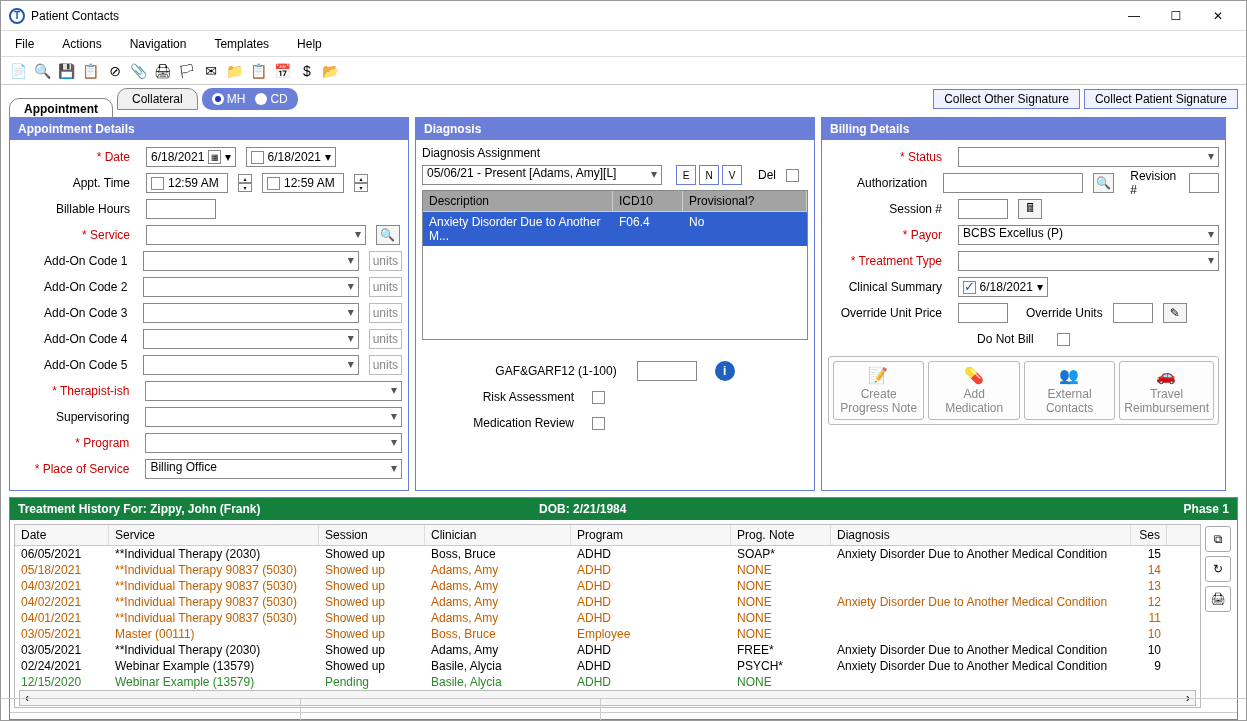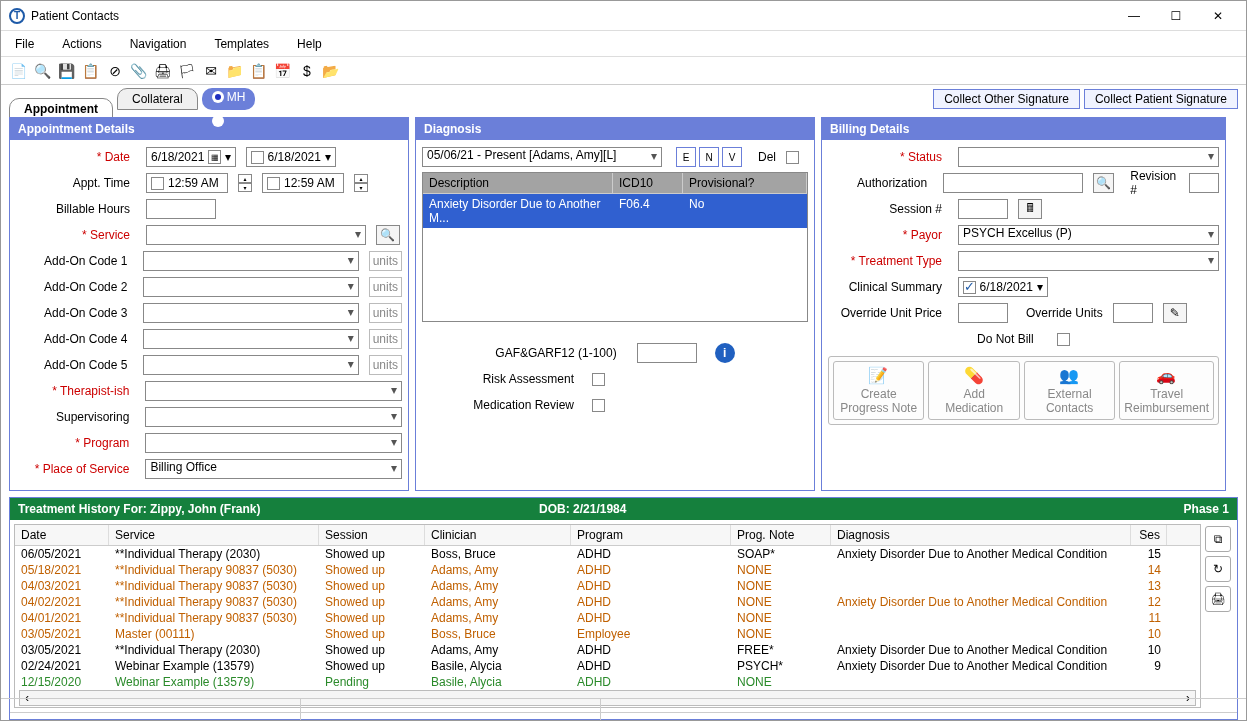--- a/index.html
+++ b/index.html
@@ -13,21 +13,21 @@
 
 .menubar { height: 26px; display:flex; align-items:center; padding: 0 10px; gap: 20px; border-bottom:1px solid #ddd; }
 .menubar span { cursor:pointer; padding:2px 4px; }
 
 .toolbar { height: 28px; display:flex; align-items:center; padding: 0 8px; gap: 4px; border-bottom:1px solid #ccc; }
 .toolbar .ico { width:20px; height:20px; display:flex; align-items:center; justify-content:center; font-size:14px; cursor:pointer; }
 
 .tabrow { height: 28px; display:flex; align-items:center; padding: 0 8px; gap:4px; }
 .tab { padding:2px 14px; border:1px solid #888; border-radius:10px 10px 0 0; background:#f0f0f0; cursor:pointer; height:22px; display:flex;align-items:center;}
 .tab.active { background:#fff; font-weight:bold;margin-top:20px; }
-.radiogroup { background:#6b7fd9; border-radius:10px; padding:2px 10px; display:flex; align-items:center; gap:10px; color:#fff; height:22px;flex-direction:column;}
+.radiogroup { background:#6b7fd9; border-radius:10px; padding:2px 10px; display:flex; align-items:center; gap:10px; color:#fff; height:22px;}
 .radiogroup label { display:flex; align-items:center; gap:3px; cursor:pointer;}
 .radiodot { width:12px; height:12px; border-radius:50%; background:#fff; display:inline-block; position:relative;}
 .radiodot.checked::after { content:""; position:absolute; inset:3px; border-radius:50%; background:#2030c0;}
 .sigbtns { margin-left:auto; display:flex; gap:4px; }
 .sigbtn { border:1px solid #6b7fd9; background:#f0f3ff; padding:2px 10px; cursor:pointer; }
 
 .content3 { display:flex; gap:6px; padding:4px 8px 0 8px; }
 .panel { border:1px solid #6b7fd9; flex-shrink:0; }
 .panel-hdr { background:#6b7fd9; color:#ffffff; font-weight:bold; padding:4px 8px; }
 .panel-body { padding:6px; }
@@ -232,20 +232,21 @@
       <div class="frow">
           <div class="flabel req">* Place of Service</div>
           <div class="sel" style="width:258px">Billing Office</div>
         </div>
     </div>
   </div>
 
   <div class="panel pDiag">
     <div class="panel-hdr">Diagnosis</div>
     <div class="panel-body">
+      <div class="diag-top">Diagnosis Assignment</div>
       <div class="frow">
         <div class="sel diag-sel">05/06/21 - Present [Adams, Amy][L]</div>
         <div class="diag-btns">
           <div class="diag-btn">E</div>
           <div class="diag-btn">N</div>
           <div class="diag-btn">V</div>
         </div>
         <span style="margin-left:6px">Del</span>
         <span class="chk"></span>
       </div>
@@ -291,21 +292,21 @@
         <span style="margin-left:6px">Revision #</span>
         <input class="inp" style="width: 30px;">
       </div>
       <div class="frow">
         <div class="flabel">Session #</div>
         <input class="inp" style="width: 50px;">
         <div class="iconbtn">🖩</div>
       </div>
       <div class="frow">
           <div class="flabel req">* Payor</div>
-          <div class="sel" style="flex:1">PSYCH Excellus (P)</div>
+          <div class="sel" style="flex:1">BCBS Excellus (P)</div>
         </div>
       <div class="frow">
           <div class="flabel req">* Treatment Type</div>
           <div class="sel" style="flex:1"></div>
         </div>
       <div class="frow">
           <div class="flabel">Clinical Summary</div>
           <div class="dateinp">
             <span class="chk checked"></span>
             <span>6/18/2021</span>

